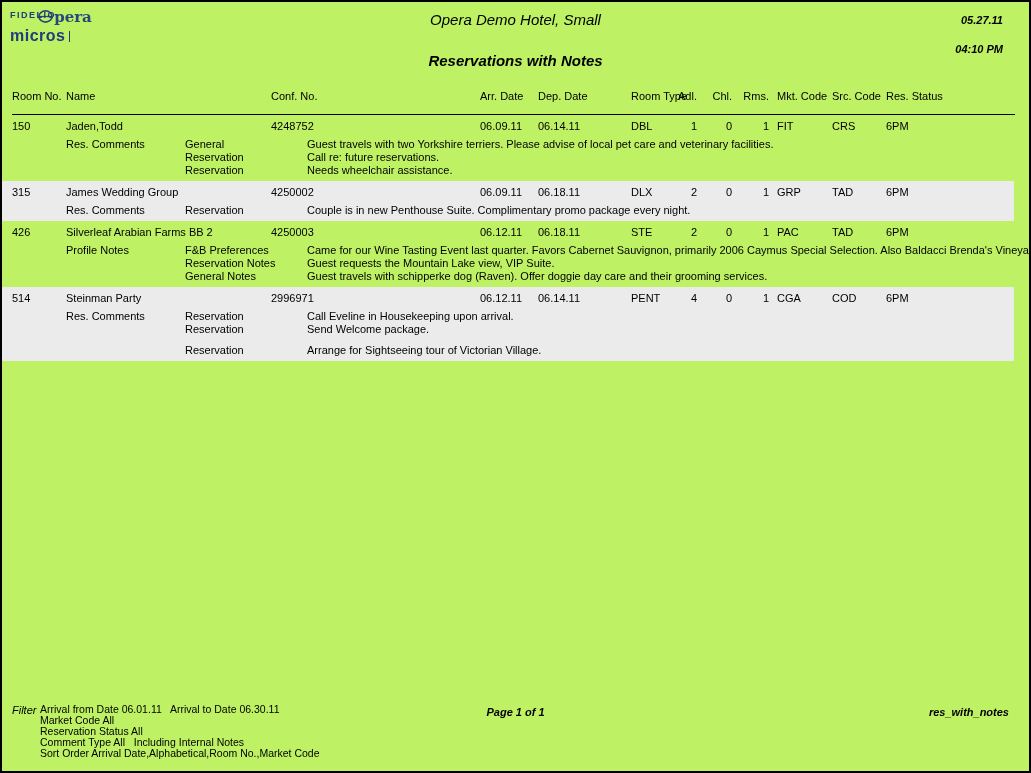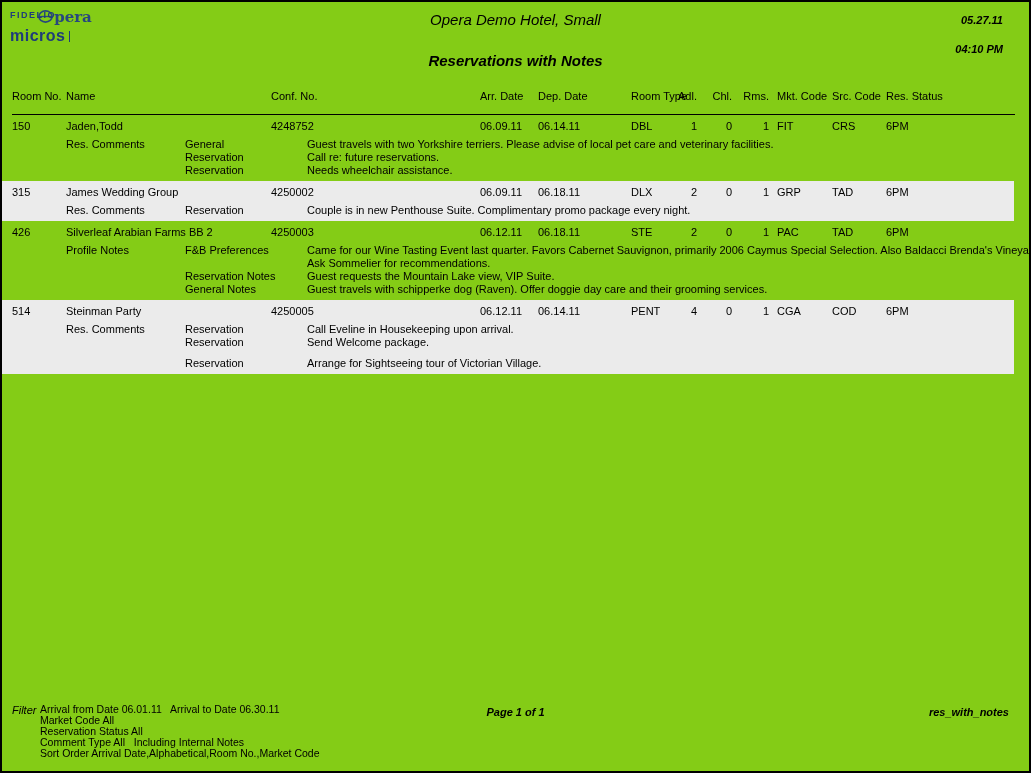--- a/index.html
+++ b/index.html
@@ -1,19 +1,19 @@
 <!DOCTYPE html>
 <html><head>
 <meta charset="utf-8">
 <style>
   html,body{margin:0;padding:0;background:#888;}
   .page{
     position:relative;
     width:1031px;height:773px;
-    background:#84cc16;
+    background:#bef264;
     border:2px solid #000;
     box-sizing:border-box;
     font-family:"Liberation Sans", sans-serif;
     font-size:11px;
     color:#000;
     overflow:hidden;
   }
   
   .logo{position:absolute;top:8px;left:8px;width:110px;}
   .logo-opera{display:flex;align-items:center;justify-content:center;gap:1px;
@@ -184,38 +184,35 @@
         <span class="f c-src">TAD</span>
         <span class="f c-status">6PM</span>
       </div>
       <div class="notes">
         <div class="line">
           <span class="f c-name">Profile Notes</span>
           <span class="f c-cat">F&amp;B Preferences</span>
           <span class="f c-notetext">Came for our Wine Tasting Event last quarter. Favors Cabernet Sauvignon, primarily 2006 Caymus Special Selection. Also Baldacci Brenda's Vineyard.</span>
         </div>
         <div class="line">
-          <span class="f c-notetext">Ask Sommelier for recommendations.</span>
-        </div>
-        <div class="line">
           <span class="f c-cat">Reservation Notes</span>
           <span class="f c-notetext">Guest requests the Mountain Lake view, VIP Suite.</span>
         </div>
         <div class="line">
           <span class="f c-cat">General Notes</span>
           <span class="f c-notetext">Guest travels with schipperke dog (Raven). Offer doggie day care and their grooming services.</span>
         </div>
       </div>
     </div>
 
     <div class="res-block stripe">
       <div class="line main">
         <span class="f c-room">514</span>
         <span class="f c-name">Steinman Party</span>
-        <span class="f c-conf">4250005</span>
+        <span class="f c-conf">2996971</span>
         <span class="f c-arr">06.12.11</span>
         <span class="f c-dep">06.14.11</span>
         <span class="f c-rtype">PENT</span>
         <span class="f c-adl">4</span>
         <span class="f c-chl">0</span>
         <span class="f c-rms">1</span>
         <span class="f c-mkt">CGA</span>
         <span class="f c-src">COD</span>
         <span class="f c-status">6PM</span>
       </div>

